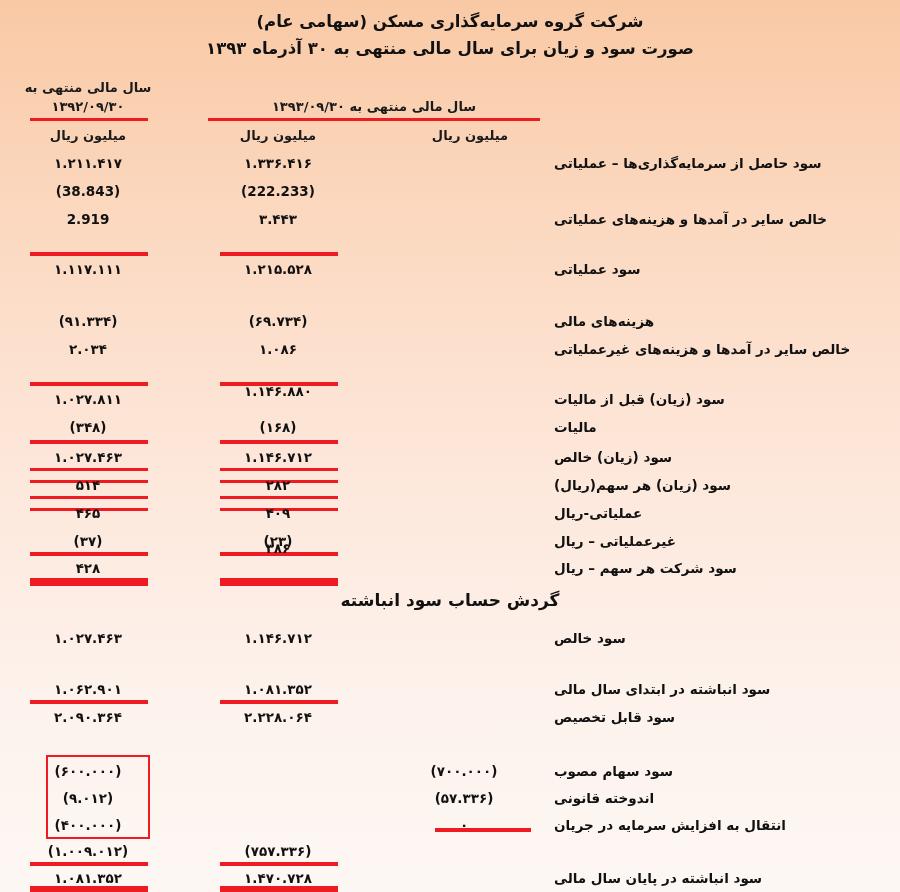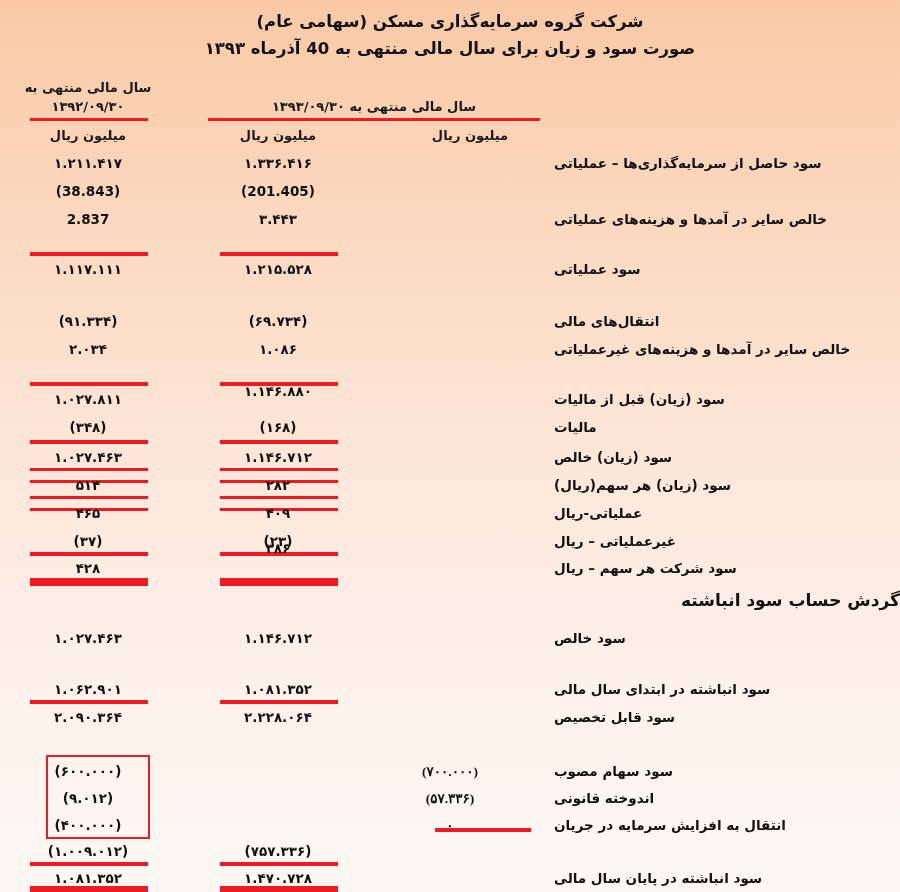--- a/index.html
+++ b/index.html
@@ -48,21 +48,21 @@
     position: absolute;
     text-align: center;
     font-size: 13.5px;
     font-weight: bold;
     color: #111;
     direction: ltr;
     unicode-bidi: isolate;
   }
   .colA { left: 18px;  width: 140px; }
   .colB { left: 208px; width: 140px; }
-  .colC { left: 380px; width: 140px; font-family: Liberation Serif, serif; }
+  .colC { left: 394px; width: 140px; }
 
   .rowlabel {
     position: absolute;
     right: 16px;
     width: 330px;
     text-align: left;
     font-size: 13.5px;
     font-weight: bold;
     color: #111;
     white-space: nowrap;
@@ -139,66 +139,66 @@
     width: 100px;
     height: 80px;
   }
 
   
   .section-heading {
     position: absolute;
     top: 590px;
     left: 0;
     width: 900px;
-    text-align: right;
+    text-align: center;
     font-size: 17px;
     font-weight: bold;
     color: #111;
   }
 </style>
 </head>
 <body>
 
 <div id="sheet">
 
   <div class="title-block">
     <div class="title-line">شرکت گروه سرمایه‌گذاری مسکن (سهامی عام)</div>
-    <div class="title-line">صورت سود و زیان برای سال مالی منتهی به 40 آذرماه ۱۳۹۳</div>
+    <div class="title-line">صورت سود و زیان برای سال مالی منتهی به ۳۰ آذرماه ۱۳۹۳</div>
   </div>
 
   <div class="hdr-A-1">سال مالی منتهی به</div>
   <div class="hdr-A-2">۱۳۹۲/۰۹/۳۰</div>
   <div class="hdr-BC">سال مالی منتهی به ۱۳۹۳/۰۹/۳۰</div>
 
   <div class="hdr-rule hdr-rule-A"></div>
   <div class="hdr-rule hdr-rule-BC"></div>
 
   <div class="unit unit-A">میلیون ریال</div>
   <div class="unit unit-B">میلیون ریال</div>
   <div class="unit unit-C">میلیون ریال</div>
 
   <div class="rowlabel" style="top:155px">سود حاصل از سرمایه‌گذاری‌ها – عملیاتی</div>
   <div class="colA" style="top:155px">۱.۲۱۱.۴۱۷</div>
   <div class="colB" style="top:155px">۱.۳۳۶.۴۱۶</div>
 
   <div class="colA" style="top:183px">(38.843)</div>
-  <div class="colB" style="top:183px">(201.405)</div>
+  <div class="colB" style="top:183px">(222.233)</div>
 
   <div class="rowlabel" style="top:211px">خالص سایر در آمدها و هزینه‌های عملیاتی</div>
-  <div class="colA" style="top:211px">2.837</div>
+  <div class="colA" style="top:211px">2.919</div>
   <div class="colB" style="top:211px">۳.۴۴۳</div>
 
   <div class="rule thin colA-x" style="top:252px"></div>
   <div class="rule thin colB-x" style="top:252px"></div>
 
   <div class="rowlabel" style="top:261px">سود عملیاتی</div>
   <div class="colA" style="top:261px">۱.۱۱۷.۱۱۱</div>
   <div class="colB" style="top:261px">۱.۲۱۵.۵۲۸</div>
 
-  <div class="rowlabel" style="top:313px">انتقال‌های مالی</div>
+  <div class="rowlabel" style="top:313px">هزینه‌های مالی</div>
   <div class="colA" style="top:313px">(۹۱.۳۳۴)</div>
   <div class="colB" style="top:313px">(۶۹.۷۳۴)</div>
 
   <div class="rowlabel" style="top:341px">خالص سایر در آمدها و هزینه‌های غیرعملیاتی</div>
   <div class="colA" style="top:341px">۲.۰۳۴</div>
   <div class="colB" style="top:341px">۱.۰۸۶</div>
 
   <div class="rule thin colA-x" style="top:382px"></div>
   <div class="rule thin colB-x" style="top:382px"></div>
 

